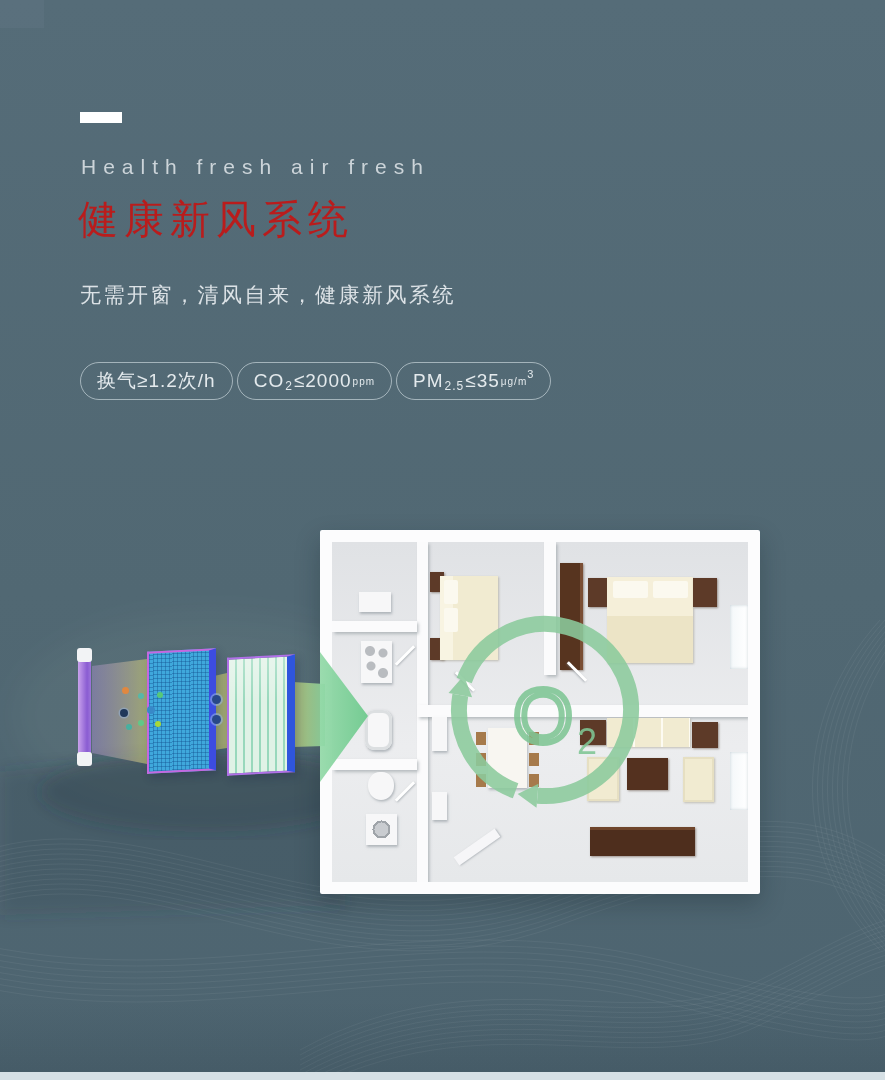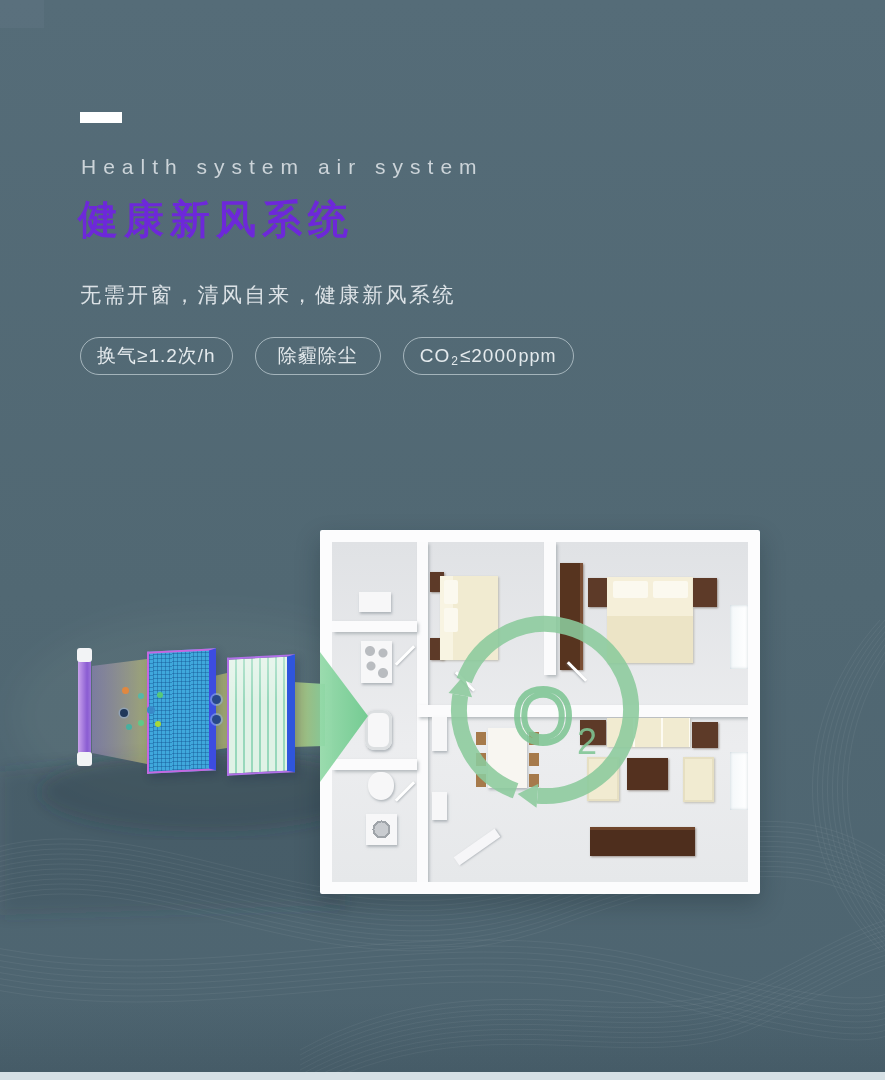--- a/index.html
+++ b/index.html
@@ -6,31 +6,31 @@
   body{
     width:885px;height:1080px;overflow:hidden;position:relative;
     background:linear-gradient(180deg,#556c78 0%,#516873 55%,#4d6470 100%);
     font-family:"Liberation Sans","DejaVu Sans",sans-serif;
   }
   .abs{position:absolute;}
   
   .corner-patch{left:0;top:0;width:44px;height:28px;background:rgba(140,150,180,.10);}
   .dash{left:80px;top:112px;width:42px;height:11px;background:#ffffff;}
   .eyebrow{left:81px;top:155px;font-size:21px;letter-spacing:7px;color:#ccd4d9;white-space:nowrap;}
-  .main-title{left:78px;top:192px;font-size:40px;font-weight:bold;letter-spacing:6px;color:#6d28d9;white-space:nowrap;}
+  .main-title{left:78px;top:192px;font-size:40px;font-weight:normal;letter-spacing:6px;color:#b91c1c;white-space:nowrap;}
   .subtitle{left:80px;top:281px;font-size:21px;letter-spacing:2.5px;color:#dce2e6;white-space:nowrap;}
   
-  .badges{left:80px;top:337px;display:flex;gap:22px;text-align:right;}
+  .badges{left:80px;top:362px;display:flex;gap:4px;text-align:right;}
   .badge{
     height:36px;display:flex;align-items:center;padding:0 16px;
     border:1.5px solid rgba(214,226,231,.62);border-radius:19px;
     color:#e4eaed;font-size:19px;letter-spacing:1px;white-space:nowrap;
   }
   .badge .bsub{font-size:12px;align-self:flex-end;margin:0 1px 6px 1px;}
-  .badge .bsmall{font-size:18px;margin-left:1px;}
+  .badge .bsmall{font-size:10px;margin-left:1px;}
   .badge .bsup{font-size:11px;align-self:flex-start;margin-top:5px;}
   .badge.wide{padding:0 22px;}
   
   svg.layer{position:absolute;left:0;top:0;pointer-events:none;}
   
   .uv-lamp{left:78px;top:651px;width:13px;height:112px;border-radius:4px;
     background:linear-gradient(90deg,#c9a2ec,#8a5cd2 70%,#9d74da);z-index:5;}
   .uv-lamp::before,.uv-lamp::after{content:"";position:absolute;left:-1px;width:15px;height:14px;
     background:#f2f3f5;border-radius:3px;}
   .uv-lamp::before{top:-3px;} .uv-lamp::after{bottom:-3px;}
@@ -130,36 +130,40 @@
       <use href="#w4" y="12"></use>
       <use href="#w4" y="18"></use>
     <use href="#w4" y="24"></use>
       <use href="#w4" y="30"></use>
       <use href="#w4" y="36"></use>
       <use href="#w4" y="42"></use>
   </g>
 </svg>
 
 <div class="abs dash"></div>
-<div class="abs eyebrow">Health system air system</div>
+<div class="abs eyebrow">Health fresh air fresh</div>
 <div class="abs main-title">健康新风系统</div>
 <div class="abs subtitle">无需开窗，清风自来，健康新风系统</div>
 
 <div class="abs badges">
   <div class="badge">
     <span>换气≥1.2次/h</span>
-  </div>
-  <div class="badge wide">
-    <span>除霾除尘</span>
   </div>
   <div class="badge">
     <span>CO</span>
       <span class="bsub">2</span>
       <span>≤2000</span>
       <span class="bsmall">ppm</span>
+  </div>
+  <div class="badge">
+    <span>PM</span>
+      <span class="bsub">2.5</span>
+      <span>≤35</span>
+      <span class="bsmall">μg/m</span>
+      <span class="bsup">3</span>
   </div>
 </div>
 
 <div class="abs house">
   <div class="house-inner">
     <div class="wall w-vleft"></div>
     <div class="wall w-ha"></div>
     <div class="wall w-hb"></div>
     <div class="wall w-mid"></div>
     <div class="wall w-vbed"></div>

